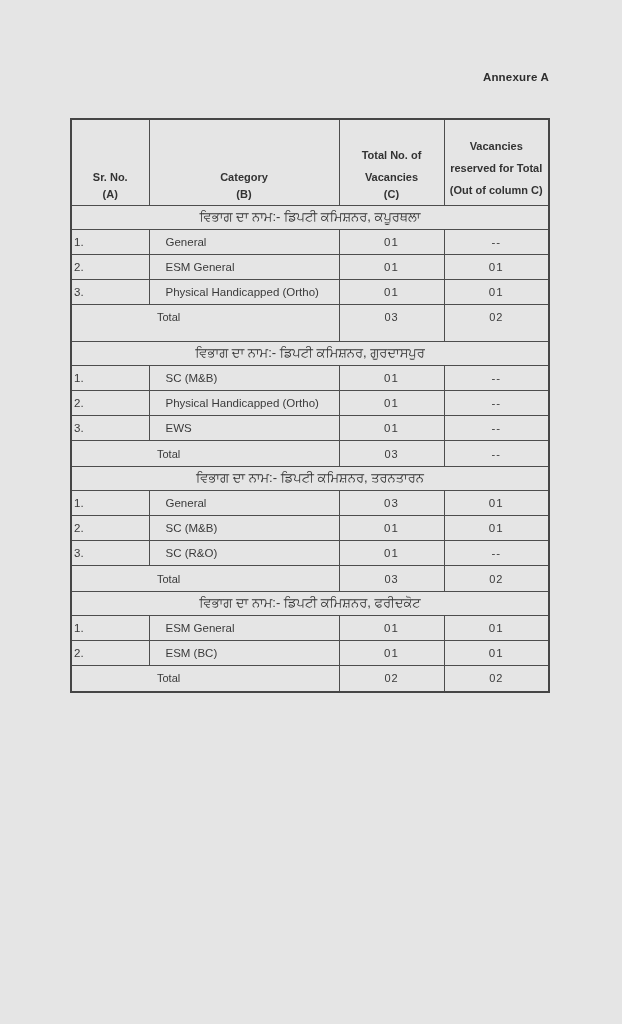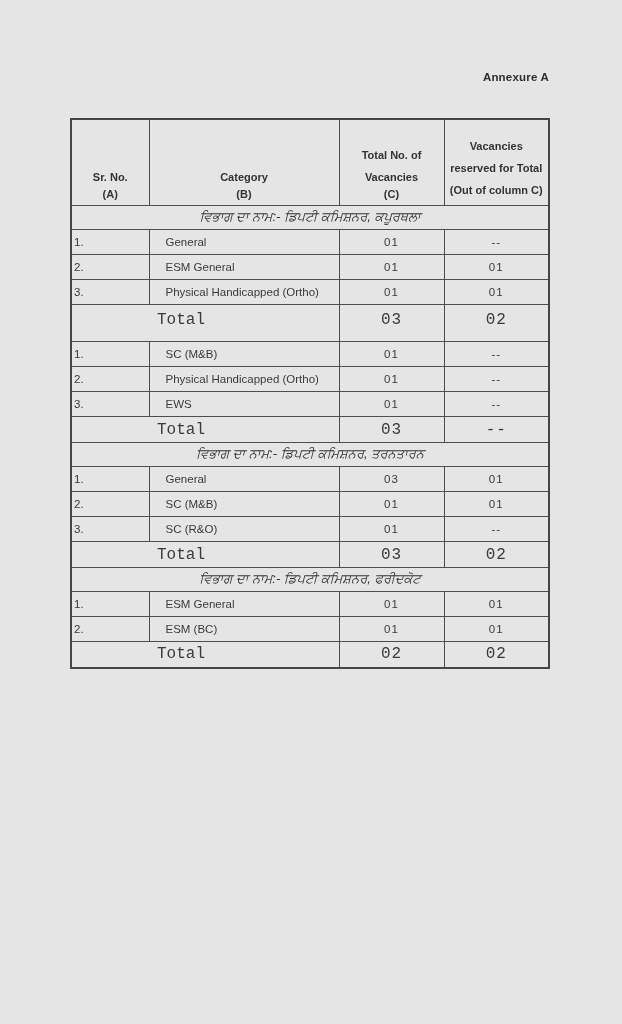--- a/index.html
+++ b/index.html
@@ -35,34 +35,34 @@
   tr.head-row{height:85px;}
   th{padding:0;font-weight:bold;vertical-align:top;}
   .th-inner{
     height:85px;box-sizing:border-box;
     display:flex;flex-direction:column;justify-content:flex-end;align-items:center;
     padding:5px 1px 4px 1px;
   }
   .th-label{font-size:11px;line-height:22px;text-align:center;color:#333;}
   .th-letter{font-size:11px;line-height:13px;color:#333;}
   
-  tr.section-row{height:24px;font-style:italic;}
+  tr.section-row{height:24px;}
   tr.section-row td{
     text-align:center;font-size:13px;color:#343434;
     padding:1px 0 2px 0;
   }
   
   tr.data-row{height:25px;}
   tr.data-row td{font-size:11.5px;color:#3a3a3a;}
   td.sr-cell{padding-left:2px;}
   td.cat-cell{padding-left:16px;}
   td.num-cell{text-align:center;letter-spacing:1px;margin-top:12px;}
   
   tr.total-row{height:26px;}
-  tr.total-row td{font-size:16px;color:#3a3a3a;font-family:Liberation Mono, monospace;}
+  tr.total-row td{font-size:11px;color:#3a3a3a;}
   tr.total-row td.total-label-cell{padding-left:85px;}
   tr.total-row.tall{height:37px;}
   tr.total-row.tall td{vertical-align:top;padding-top:6px;}
 </style>
 </head>
 <body>
 
 <div class="page">
 
   <div class="annexure">Annexure A</div>
@@ -123,20 +123,23 @@
           <td class="sr-cell">3.</td>
           <td class="cat-cell">Physical Handicapped (Ortho)</td>
           <td class="num-cell">01</td>
           <td class="num-cell">01</td>
         </tr>
         <tr class="total-row tall">
           <td class="total-label-cell" colspan="2">Total</td>
           <td class="num-cell">03</td>
           <td class="num-cell">02</td>
         </tr>
+        <tr class="section-row">
+          <td colspan="4">ਵਿਭਾਗ ਦਾ ਨਾਮ:- ਡਿਪਟੀ ਕਮਿਸ਼ਨਰ, ਗੁਰਦਾਸਪੁਰ</td>
+        </tr>
         <tr class="data-row">
           <td class="sr-cell">1.</td>
           <td class="cat-cell">SC (M&amp;B)</td>
           <td class="num-cell">01</td>
           <td class="num-cell">--</td>
         </tr>
         <tr class="data-row">
           <td class="sr-cell">2.</td>
           <td class="cat-cell">Physical Handicapped (Ortho)</td>
           <td class="num-cell">01</td>

